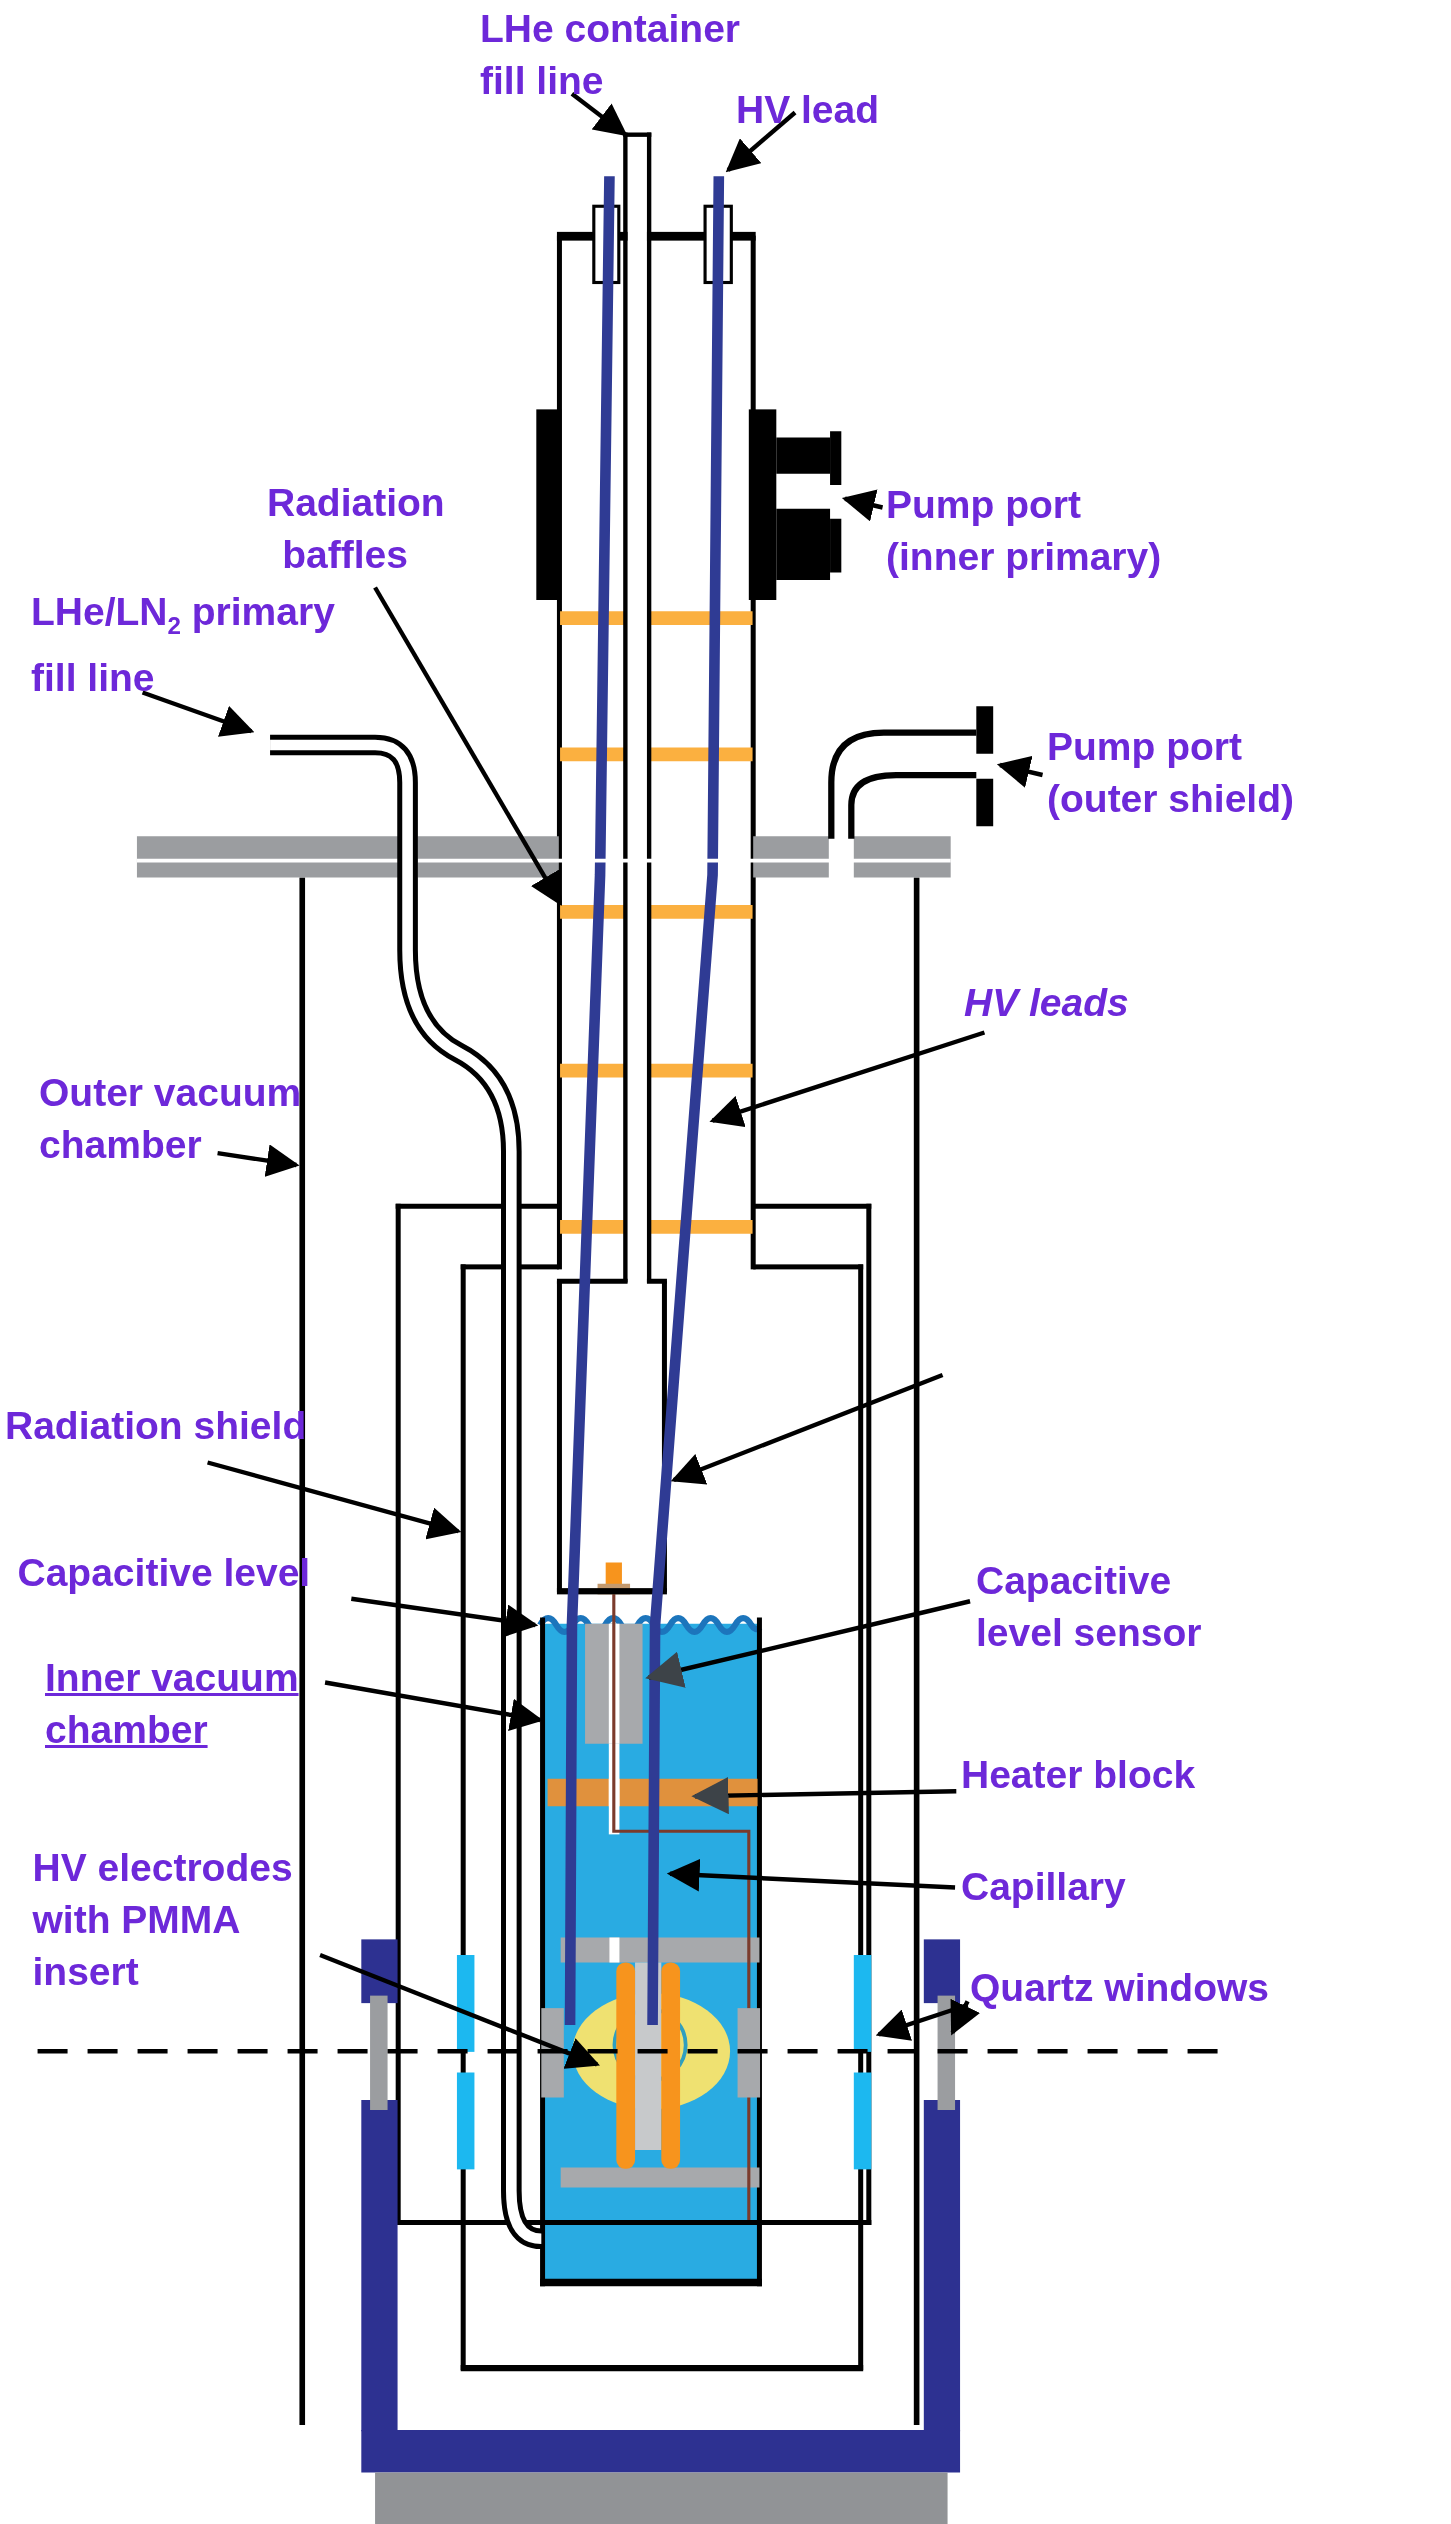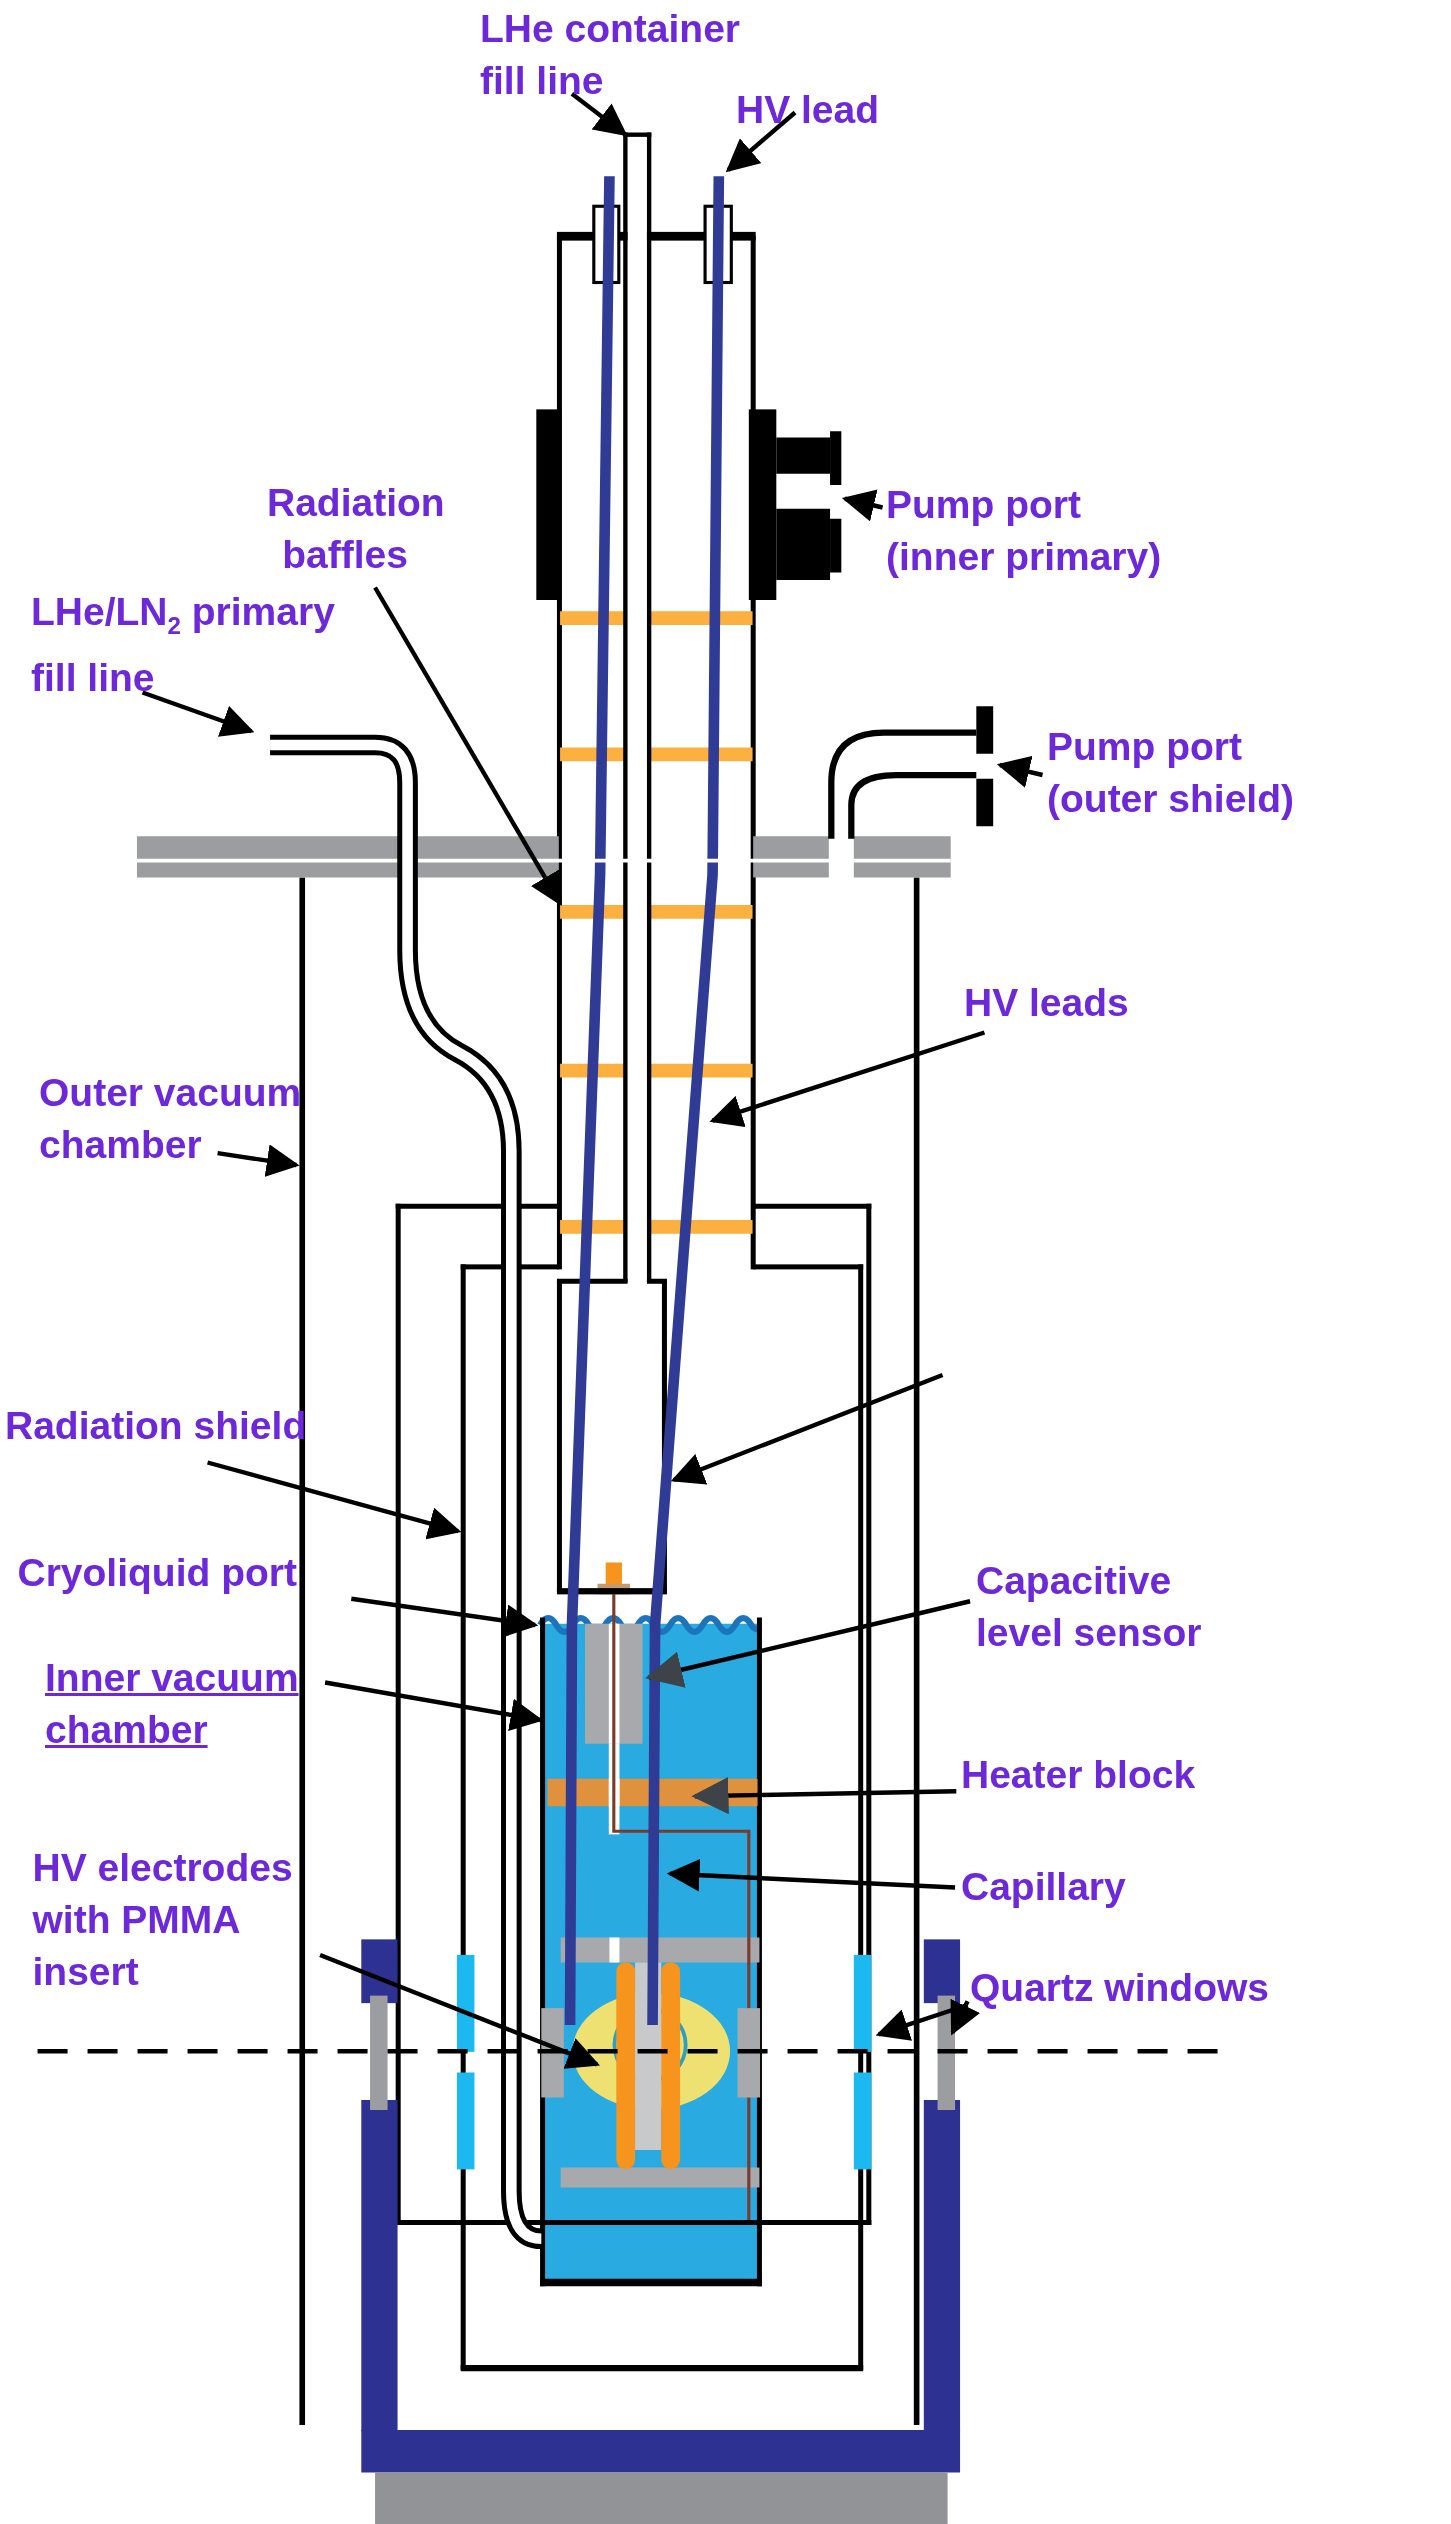--- a/index.html
+++ b/index.html
@@ -225,36 +225,36 @@
 <div class="lbl" style="left:31px;top:586px;">
   <span>LHe/LN</span><sub>2</sub><span> primary</span><br>
   <span>fill line</span>
 </div>
 
 <div class="lbl" style="left:1047px;top:721px;">
   <span>Pump port</span><br>
   <span>(outer shield)</span>
 </div>
 
-<div class="lbl" style="left:964px;top:977px;">
+<div class="lbl" style="left:964px;top:977px;font-style:italic;">
   <span>HV leads</span>
 </div>
 
 <div class="lbl" style="left:39px;top:1067px;">
   <span>Outer vacuum</span><br>
   <span>chamber</span>
 </div>
 
 
 <div class="lbl" style="left:5px;top:1400px;">
   <span>Radiation shield</span>
 </div>
 
 <div class="lbl" style="left:17.5px;top:1547px;">
-  <span>Cryoliquid port</span>
+  <span>Capacitive level</span>
 </div>
 
 <div class="lbl" style="left:976px;top:1555px;">
   <span>Capacitive</span><br>
   <span>level sensor</span>
 </div>
 
 <div class="lbl" style="left:45px;top:1652px;text-decoration:underline;">
   <span>Inner vacuum</span><br>
   <span>chamber</span>

